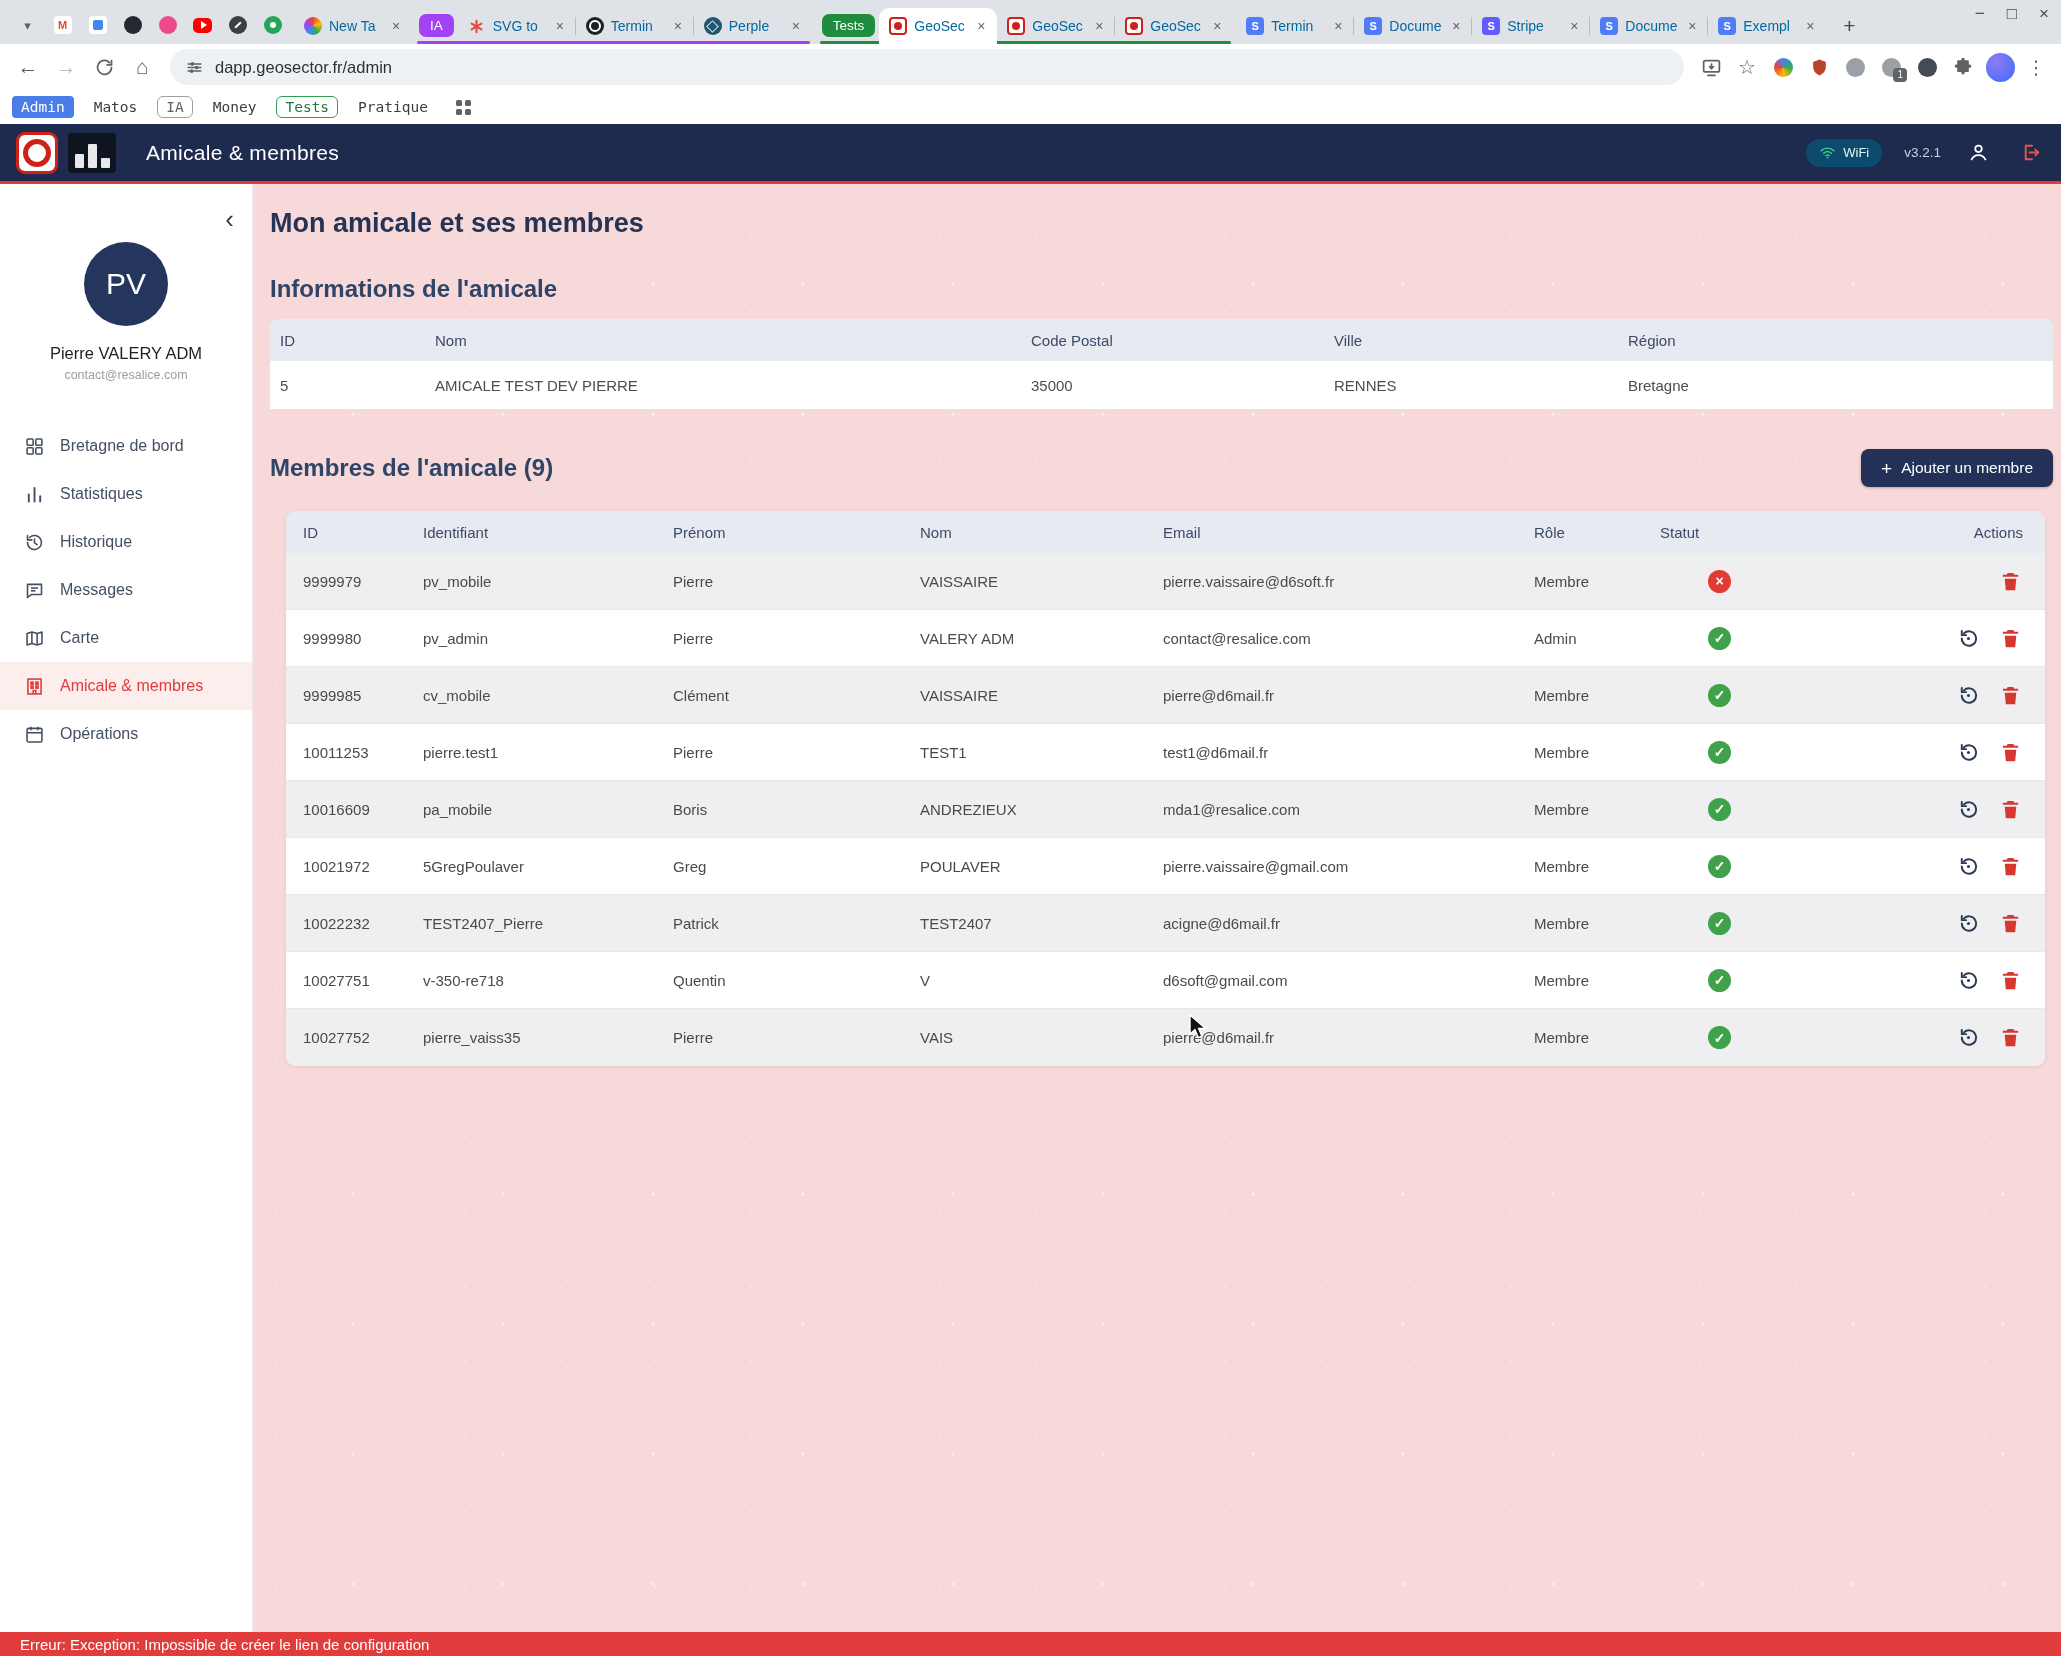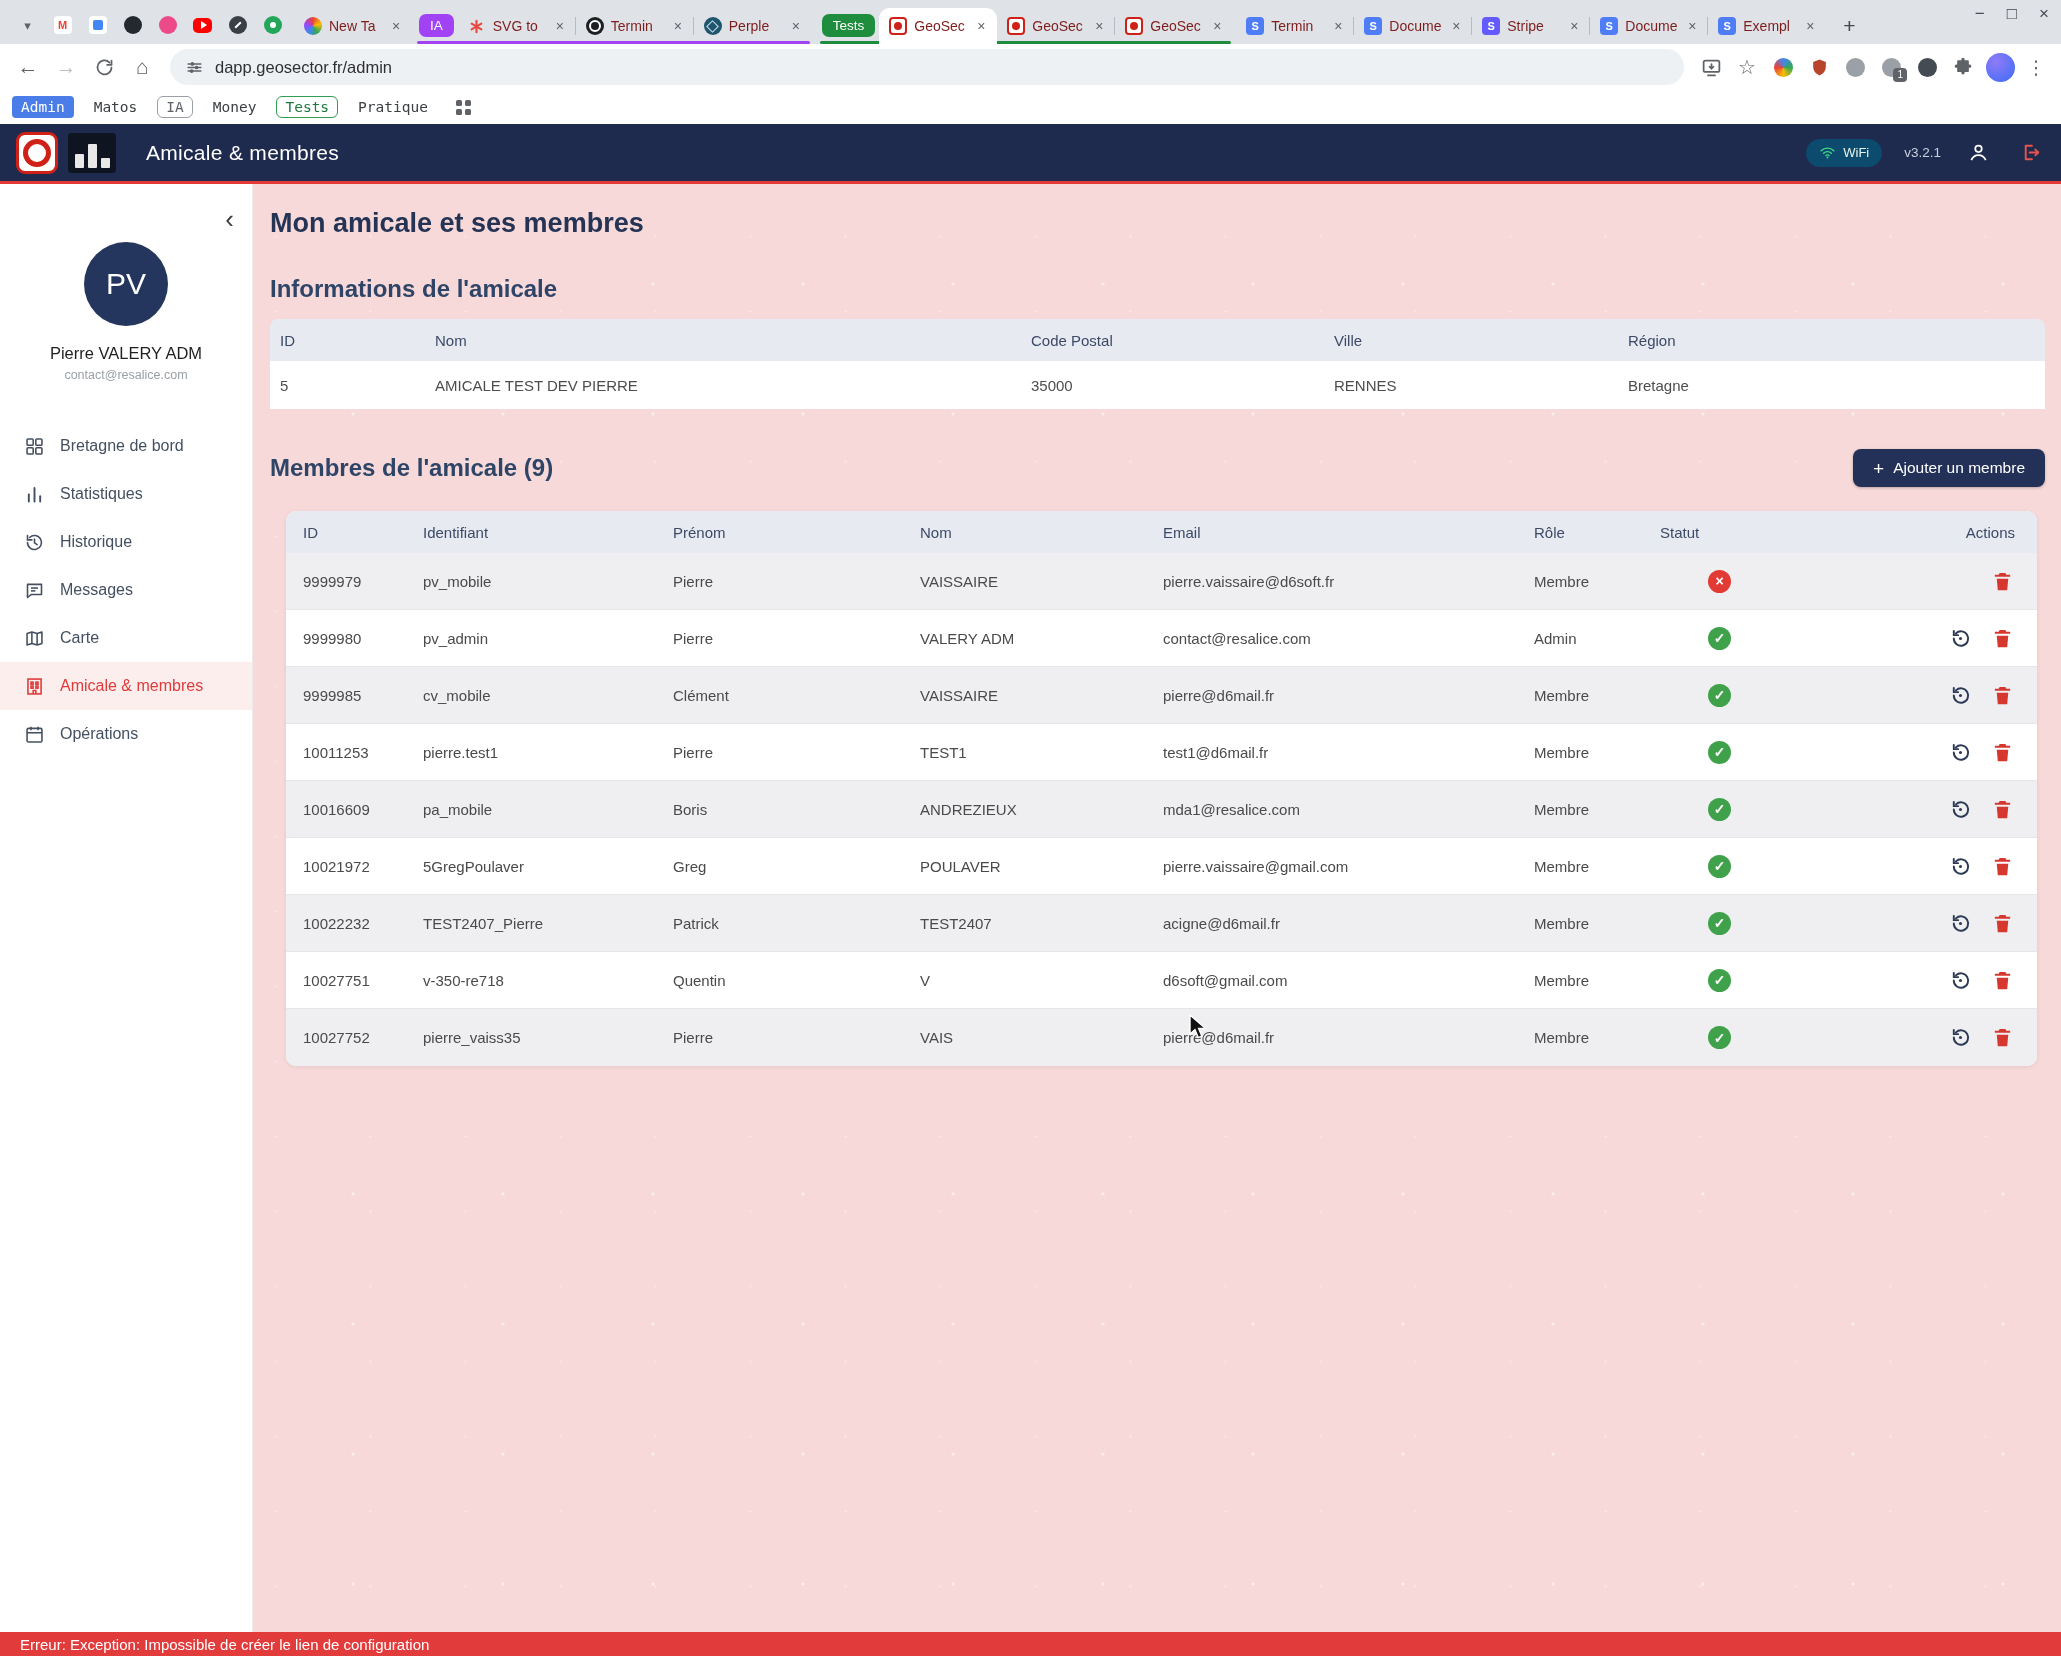--- a/index.html
+++ b/index.html
@@ -23,21 +23,21 @@
   .p-youtube::after{content:"";border-left:6px solid #fff;border-top:4px solid transparent;border-bottom:4px solid transparent;margin-left:2px}
   .p-dark{background:#3a3f45}
   .p-dark::after{content:"";width:8px;height:2px;background:#fff;transform:rotate(-45deg)}
   .p-green{background:#23a55a}
   .p-green::after{content:"";width:6px;height:6px;border-radius:50%;background:#fff}
   .tabs{display:flex;align-items:flex-end;height:38px}
   .tab{height:36px;width:118px;border-radius:11px 11px 0 0;display:flex;align-items:center;gap:7px;padding:0 8px 0 10px;position:relative}
   .tab + .tab::before{content:"";position:absolute;left:-1px;top:9px;bottom:9px;width:1px;background:#b8bcc2}
   .tab.active{background:#fff;z-index:2}
   .tab.active::before{display:none}
-  .tlabel{font-size:14px;color:#7f1d1d;white-space:nowrap;overflow:hidden;flex:1}
+  .tlabel{font-size:14px;color:#0369a1;white-space:nowrap;overflow:hidden;flex:1}
   .tclose{color:#5f6368;font-size:14px;width:16px;text-align:center;flex:none}
   .fav{width:18px;height:18px;border-radius:4px;flex:none;display:flex;align-items:center;justify-content:center}
   .fav-rainbow{border-radius:50%;background:conic-gradient(#ea4335,#fbbc04,#34a853,#4285f4,#a142f4,#ea4335)}
   .fav-chatgpt{border-radius:50%;background:#1e1f22}
   .fav-chatgpt::after{content:"";width:8px;height:8px;border:2px solid #fff;border-radius:50%}
   .fav-perplexity{border-radius:50%;background:#20556e}
   .fav-perplexity::after{content:"";width:7px;height:7px;border:1.5px solid #cfeaf2;transform:rotate(45deg)}
   .fav-geosector{background:#fff;border:2px solid #cf2118}
   .fav-geosector::after{content:"";width:8px;height:8px;border-radius:50%;background:#cf2118}
   .fav-sblue{background:#4f7df7;color:#fff;font-size:11px;font-weight:bold}
@@ -96,21 +96,21 @@
   .profile{display:flex;flex-direction:column;align-items:center;padding-top:58px}
   .avatar{width:84px;height:84px;border-radius:50%;background:#24355e;color:#fff;font-size:30px;display:flex;align-items:center;justify-content:center}
   .uname{margin-top:18px;font-size:16.5px;color:#1f1f1f}
   .uemail{margin-top:5px;font-size:12.5px;color:#9aa0a6}
   .menu{margin-top:40px}
   .mitem{height:48px;display:flex;align-items:center;gap:15px;padding:0 24px;font-size:16px;color:#445061}
   .mitem svg{width:21px;height:21px;flex:none}
   .mitem.active{color:#e03a3a;background:#fdeeee;font-weight:500}
 
   .main{flex:1;position:relative;background-color:#f7d9d9;background-image:radial-gradient(circle,rgba(255,255,255,.55) 1.3px,transparent 1.8px),radial-gradient(circle,rgba(255,255,255,.3) 1px,transparent 1.4px);background-size:150px 130px,95px 75px;background-position:25px 35px,70px 90px;overflow:hidden}
-  .main-inner{padding:24px 16px 0 17px}
+  .main-inner{padding:24px 8px 0 17px}
   .h1{font-size:27px;font-weight:600;color:#253455}
   .h2{font-size:24px;font-weight:600;color:#2f4568}
   .h2.info{margin-top:36px}
 
   .t1{margin-top:16px;border-radius:8px 8px 0 0;overflow:hidden}
   .t1 .thead,.t1 .trow{display:grid;grid-template-columns:155px 596px 303px 294px 1fr;align-items:center}
   .t1 .thead{height:42px;background:#e8eaf2}
   .t1 .trow{height:48px;background:#fff}
   .t1 .th{font-size:15px;color:#3c4a66;font-weight:500;padding-left:10px}
   .t1 .td{font-size:15px;color:#4d4d4d;padding-left:10px}

